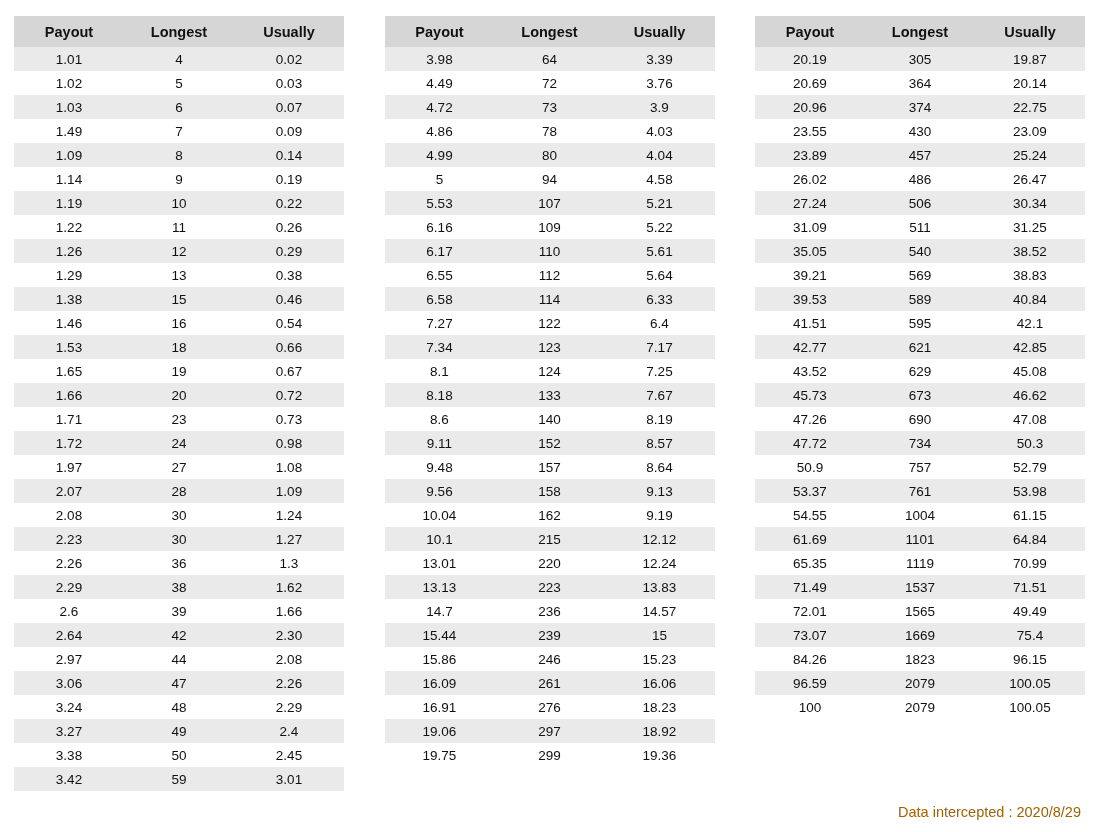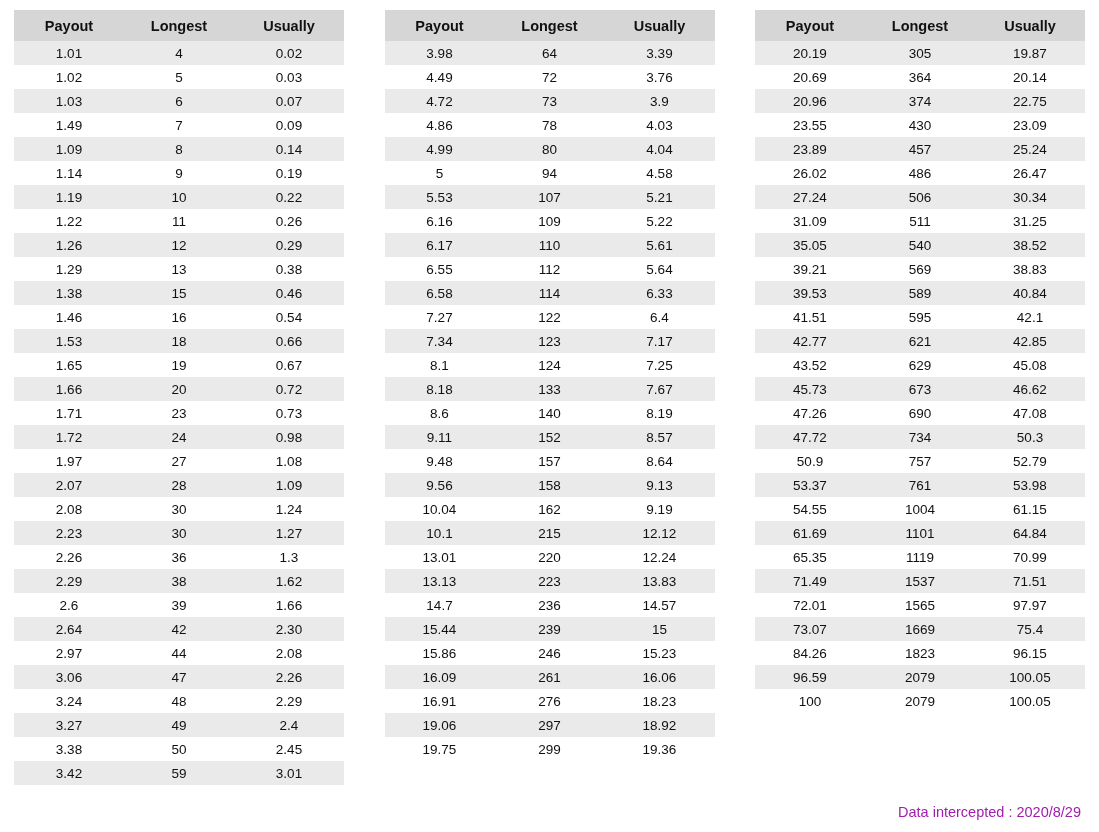--- a/index.html
+++ b/index.html
@@ -13,21 +13,21 @@
     font-family: "Liberation Sans", sans-serif;
     color: #000000;
     position: relative;
     overflow: hidden;
   }
   .page {
     position: relative;
     width: 1099px;
     height: 832px;
     box-sizing: border-box;
-    padding: 10px 14px 0 14px;
+    padding: 16px 14px 0 14px;
   }
   .tables-wrap {
     display: flex;
     flex-direction: row;
     justify-content: space-between;
     align-items: flex-start;
     gap: 0;
   }
   .table-block {
     width: 330px;
@@ -57,21 +57,21 @@
     background: #eaeaea;
   }
   table.data-table tbody tr:nth-child(even) {
     background: #ffffff;
   }
   .footer-note {
     position: absolute;
     right: 18px;
     bottom: 12px;
     font-size: 14.5px;
-    color: #a21caf;
+    color: #a16207;
     white-space: nowrap;
   }
 </style>
 </head>
 <body>
 
 <div class="page">
   <div class="tables-wrap">
 
     <div class="table-block">
@@ -528,21 +528,21 @@
               <td>70.99</td>
             </tr>
             <tr>
               <td>71.49</td>
               <td>1537</td>
               <td>71.51</td>
             </tr>
             <tr>
               <td>72.01</td>
               <td>1565</td>
-              <td>97.97</td>
+              <td>49.49</td>
             </tr>
             <tr>
               <td>73.07</td>
               <td>1669</td>
               <td>75.4</td>
             </tr>
             <tr>
               <td>84.26</td>
               <td>1823</td>
               <td>96.15</td>

